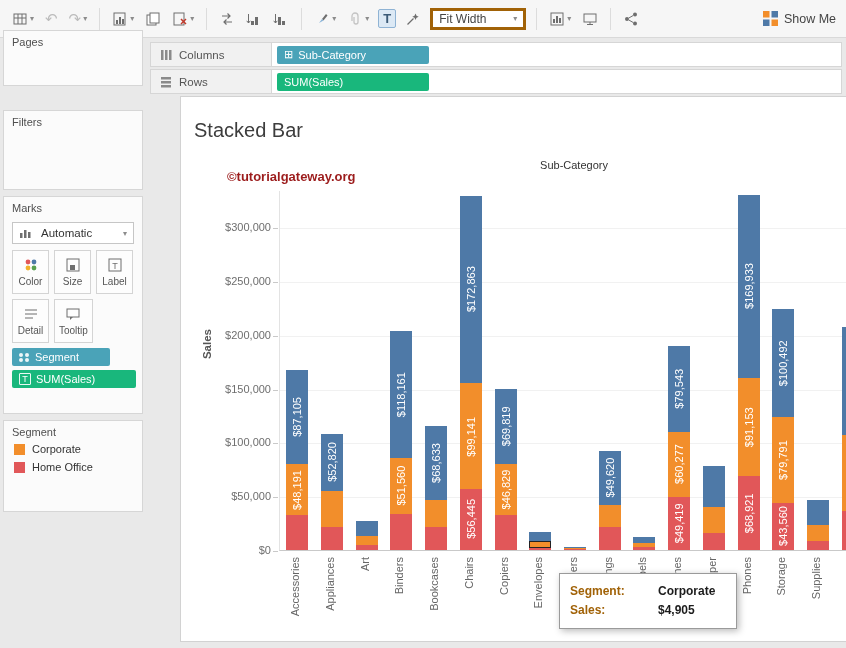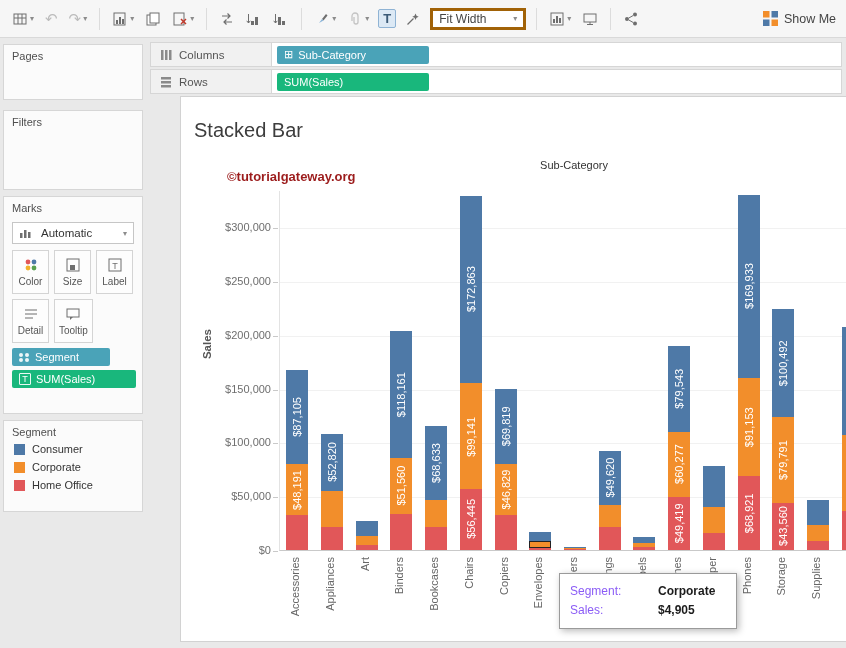--- a/index.html
+++ b/index.html
@@ -23,21 +23,21 @@
   .tbtn.active { background:#dce9f5; border:1px solid #8fb3d4; border-radius:2px; padding:1px 4px; }
   .fit-select {
     display:flex; align-items:center; justify-content:space-between;
     width:96px; height:22px; border:3px solid #a16207; background:#fff;
     padding:0 6px; font-size:12px; color:#444; cursor:pointer;
   }
   .showme { margin-left:auto; display:flex; align-items:center; gap:6px; font-size:12.5px; color:#444; cursor:pointer; }
   
   .card { position:absolute; background:#fbfbfb; border:1px solid #d6d6d6; }
   .card-title { font-size:11px; color:#4f4f4f; padding:5px 8px 2px 8px; }
-  .pages-card   { left:3px; top:44px;  width:140px; height:56px; }
+  .pages-card   { left:3px; top:30px;  width:140px; height:56px; }
   .filters-card { left:3px; top:110px; width:140px; height:80px; }
   .marks-card   { left:3px; top:196px; width:140px; height:218px; }
   .legend-card  { left:3px; top:420px; width:140px; height:92px; }
   .marktype {
     margin:6px 8px 6px 8px; height:22px; border:1px solid #c6c6c6; background:#fff;
     display:flex; align-items:center; gap:10px; padding:0 6px; font-size:11.5px; color:#333; cursor:pointer;
   }
   .marktype .caret { margin-left:auto; }
   .mark-btn-row { display:flex; gap:5px; padding:0 8px; margin-bottom:5px; }
   .mark-btn {
@@ -90,21 +90,21 @@
     color:#fff; font-size:11px; white-space:nowrap;
   }
   .xtick { position:absolute; writing-mode:vertical-rl; transform:rotate(180deg); font-size:11px; color:#666; width:14px; white-space:nowrap; }
   
   .tooltip {
     position:absolute; left:378px; top:476px; width:178px; z-index:6;
     background:#fff; border:1px solid #9a9a9a; box-shadow:2px 2px 7px rgba(0,0,0,.28);
     padding:8px 10px; font-size:12px;
   }
   .tt-row { display:flex; line-height:19px; }
-  .tt-label { width:88px; color:#8b5cf6; flex:none; }
+  .tt-label { width:88px; color:#a16207; flex:none;font-weight:bold; }
   .tt-value { color:#1c1c1c; font-weight:bold; }
 </style>
 </head>
 <body>
 
 <div class="toolbar">
   <span class="tbtn">
     <svg width="16" height="16">
         <rect x="2" y="3" width="12" height="10" fill="none" stroke="#6e6e6e"></rect>
         <line x1="2" y1="7" x2="14" y2="7" stroke="#6e6e6e"></line>
@@ -302,24 +302,20 @@
   </div>
   <div class="pill pill-meas pill-sales">
     <span class="tbox">T</span>
     <span>SUM(Sales)</span>
   </div>
 </div>
 
 <div class="card legend-card">
   <div class="card-title">Segment</div>
   <div>
-      <div class="legend-item">
-        <span class="legend-swatch" style="background: rgb(78, 121, 167);"></span>
-        <span>Consumer</span>
-      </div>
       <div class="legend-item">
         <span class="legend-swatch" style="background: rgb(242, 142, 43);"></span>
         <span>Corporate</span>
       </div>
       <div class="legend-item">
         <span class="legend-swatch" style="background: rgb(225, 87, 89);"></span>
         <span>Home Office</span>
       </div>
     </div>
 </div>

